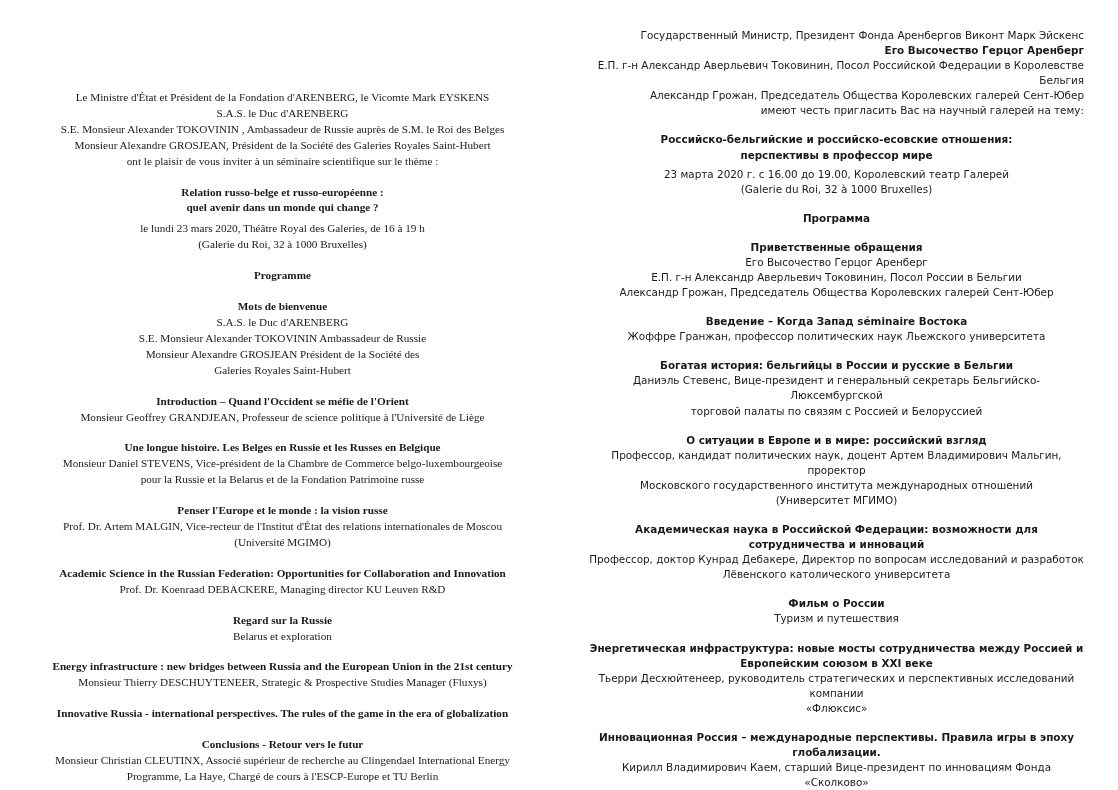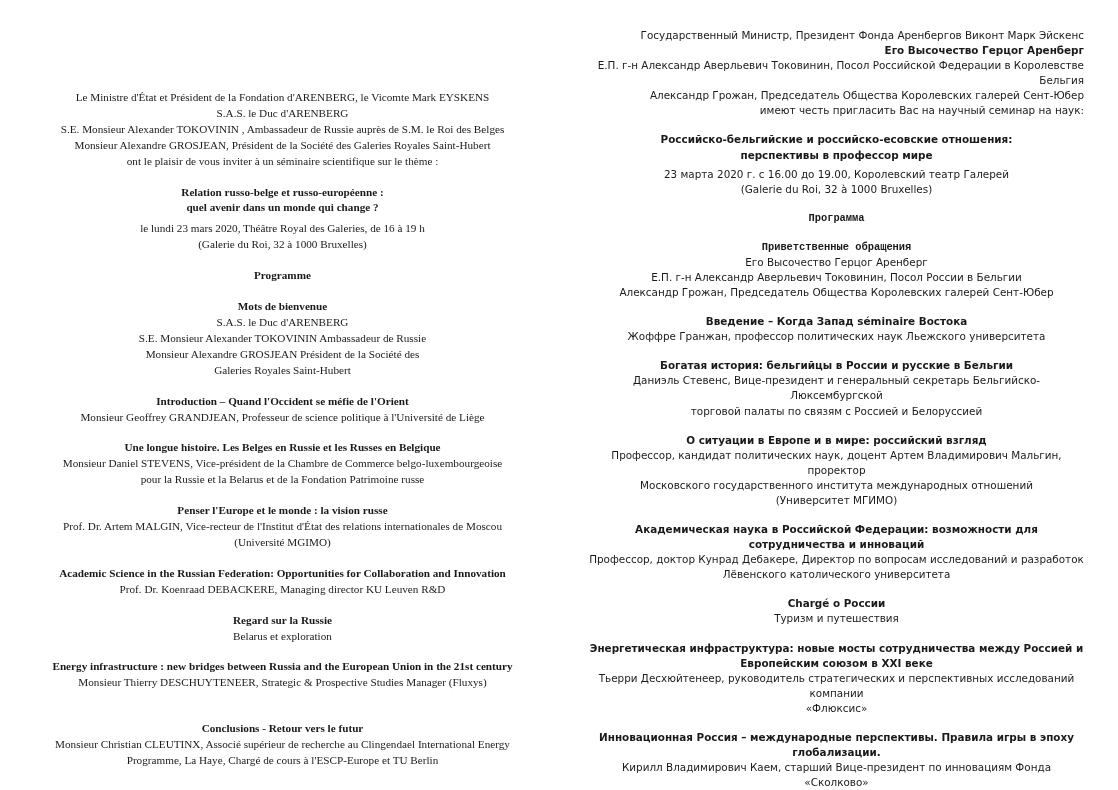--- a/index.html
+++ b/index.html
@@ -57,21 +57,21 @@
 
   
   .col-right p {
     margin: 0;
     line-height: 1.45;
     font-size: 10.4px;
   }
   .r-head { font-size: 10.4px; text-align: right; }
   .r-bold { font-weight: bold; }
   .r-title { font-size: 10.7px; font-weight: bold; }
-  .r-section { font-size: 10.7px; font-weight: bold; font-family: Liberation Mono, monospace; }
+  .r-section { font-size: 10.7px; font-weight: bold; }
   .r-item-title { font-size: 10.5px; font-weight: bold; }
   .r-item-body { font-size: 10.3px; }
   .rgap-xs { height: 4px; }
   .rgap-m  { height: 14px; }
 </style>
 </head>
 <body>
 
 <div class="page">
 
@@ -138,20 +138,21 @@
     </div>
 
     <div class="gap-m"></div>
     <div>
       <p class="l-item-title">Energy infrastructure : new bridges between Russia and the European Union in the 21st century</p>
       <p class="l-item-body">Monsieur Thierry DESCHUYTENEER, Strategic &amp; Prospective Studies Manager (Fluxys)</p>
     </div>
 
     <div class="gap-m"></div>
     <div>
+      <p class="l-item-title">Innovative Russia - international perspectives. The rules of the game in the era of globalization</p>
     </div>
 
     <div class="gap-m"></div>
     <div>
       <p class="l-item-title">Conclusions - Retour vers le futur</p>
       <p class="l-item-body">Monsieur Christian CLEUTINX, Associé supérieur de recherche au Clingendael International Energy</p>
       <p class="l-item-body">Programme, La Haye, Chargé de cours à l'ESCP-Europe et TU Berlin</p>
     </div>
 
     <div class="gap-l"></div>
@@ -159,21 +160,21 @@
 
   </div>
 
   <div class="col col-right">
 
     <div>
       <p class="r-head">Государственный Министр, Президент Фонда Аренбергов Виконт Марк Эйскенс</p>
       <p class="r-head r-bold">Его Высочество Герцог Аренберг</p>
       <p class="r-head">Е.П. г-н Александр Аверльевич Токовинин, Посол Российской Федерации в Королевстве Бельгия</p>
       <p class="r-head">Александр Грожан, Председатель Общества Королевских галерей Сент-Юбер</p>
-      <p class="r-head">имеют честь пригласить Вас на научный семинар на наук:</p>
+      <p class="r-head">имеют честь пригласить Вас на научный галерей на тему:</p>
     </div>
 
     <div class="rgap-m"></div>
 
     <div>
       <p class="r-title">Российско-бельгийские и российско-есовские отношения:</p>
       <p class="r-title">перспективы в профессор мире</p>
     </div>
     <div class="rgap-xs"></div>
     <p class="r-item-body">23 марта 2020 г. с 16.00 до 19.00, Королевский театр Галерей</p>
@@ -211,21 +212,21 @@
 
     <div class="rgap-m"></div>
     <div>
       <p class="r-item-title">Академическая наука в Российской Федерации: возможности для сотрудничества и инноваций</p>
       <p class="r-item-body">Профессор, доктор Кунрад Дебакере, Директор по вопросам исследований и разработок</p>
       <p class="r-item-body">Лёвенского католического университета</p>
     </div>
 
     <div class="rgap-m"></div>
     <div>
-      <p class="r-item-title">Chargé о России</p>
+      <p class="r-item-title">Фильм о России</p>
       <p class="r-item-body">Туризм и путешествия</p>
     </div>
 
     <div class="rgap-m"></div>
     <div>
       <p class="r-item-title">Энергетическая инфраструктура: новые мосты сотрудничества между Россией и Европейским союзом в XXI веке</p>
       <p class="r-item-body">Тьерри Десхюйтенеер, руководитель стратегических и перспективных исследований компании</p>
       <p class="r-item-body">«Флюксис»</p>
     </div>
 

